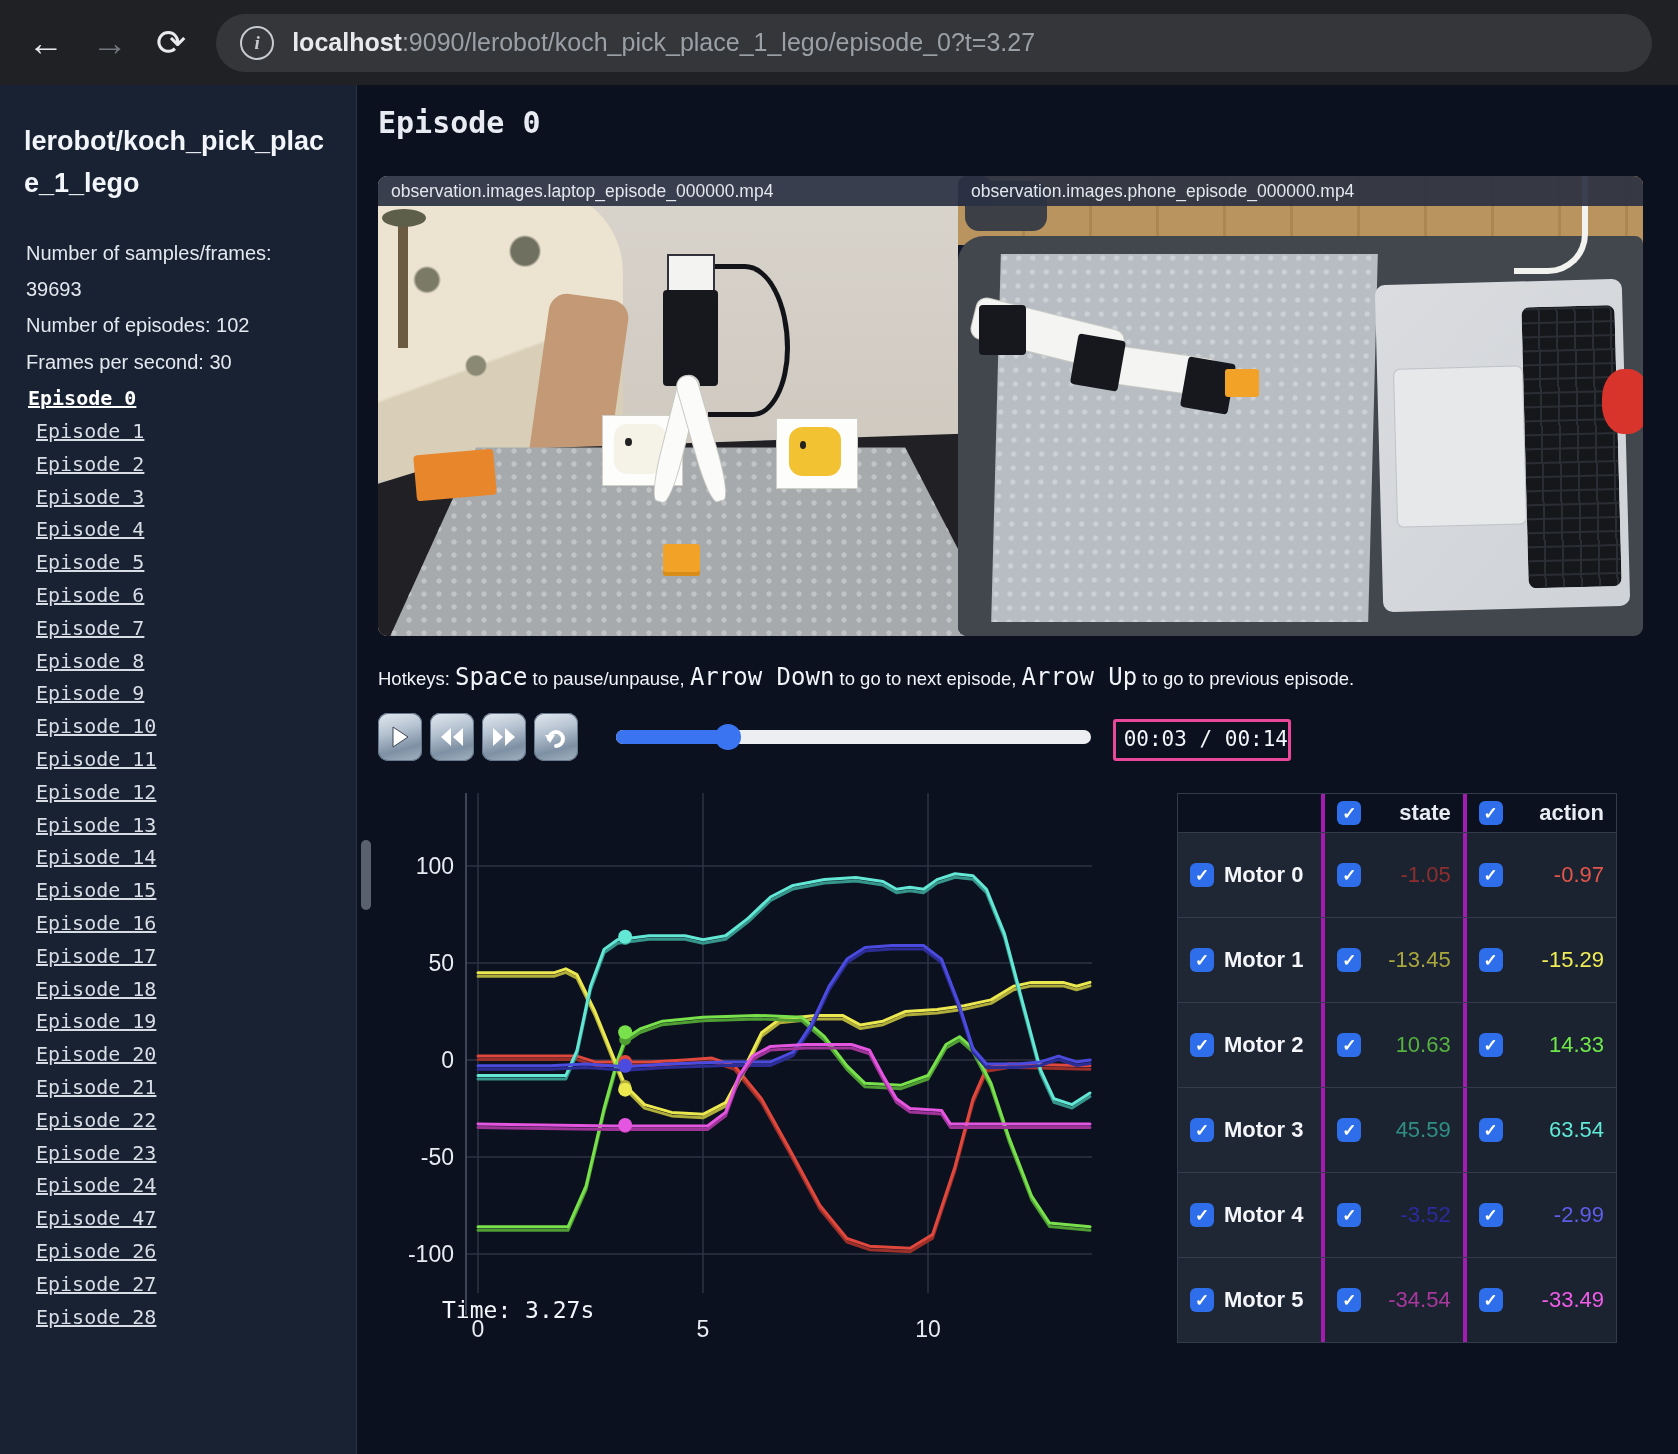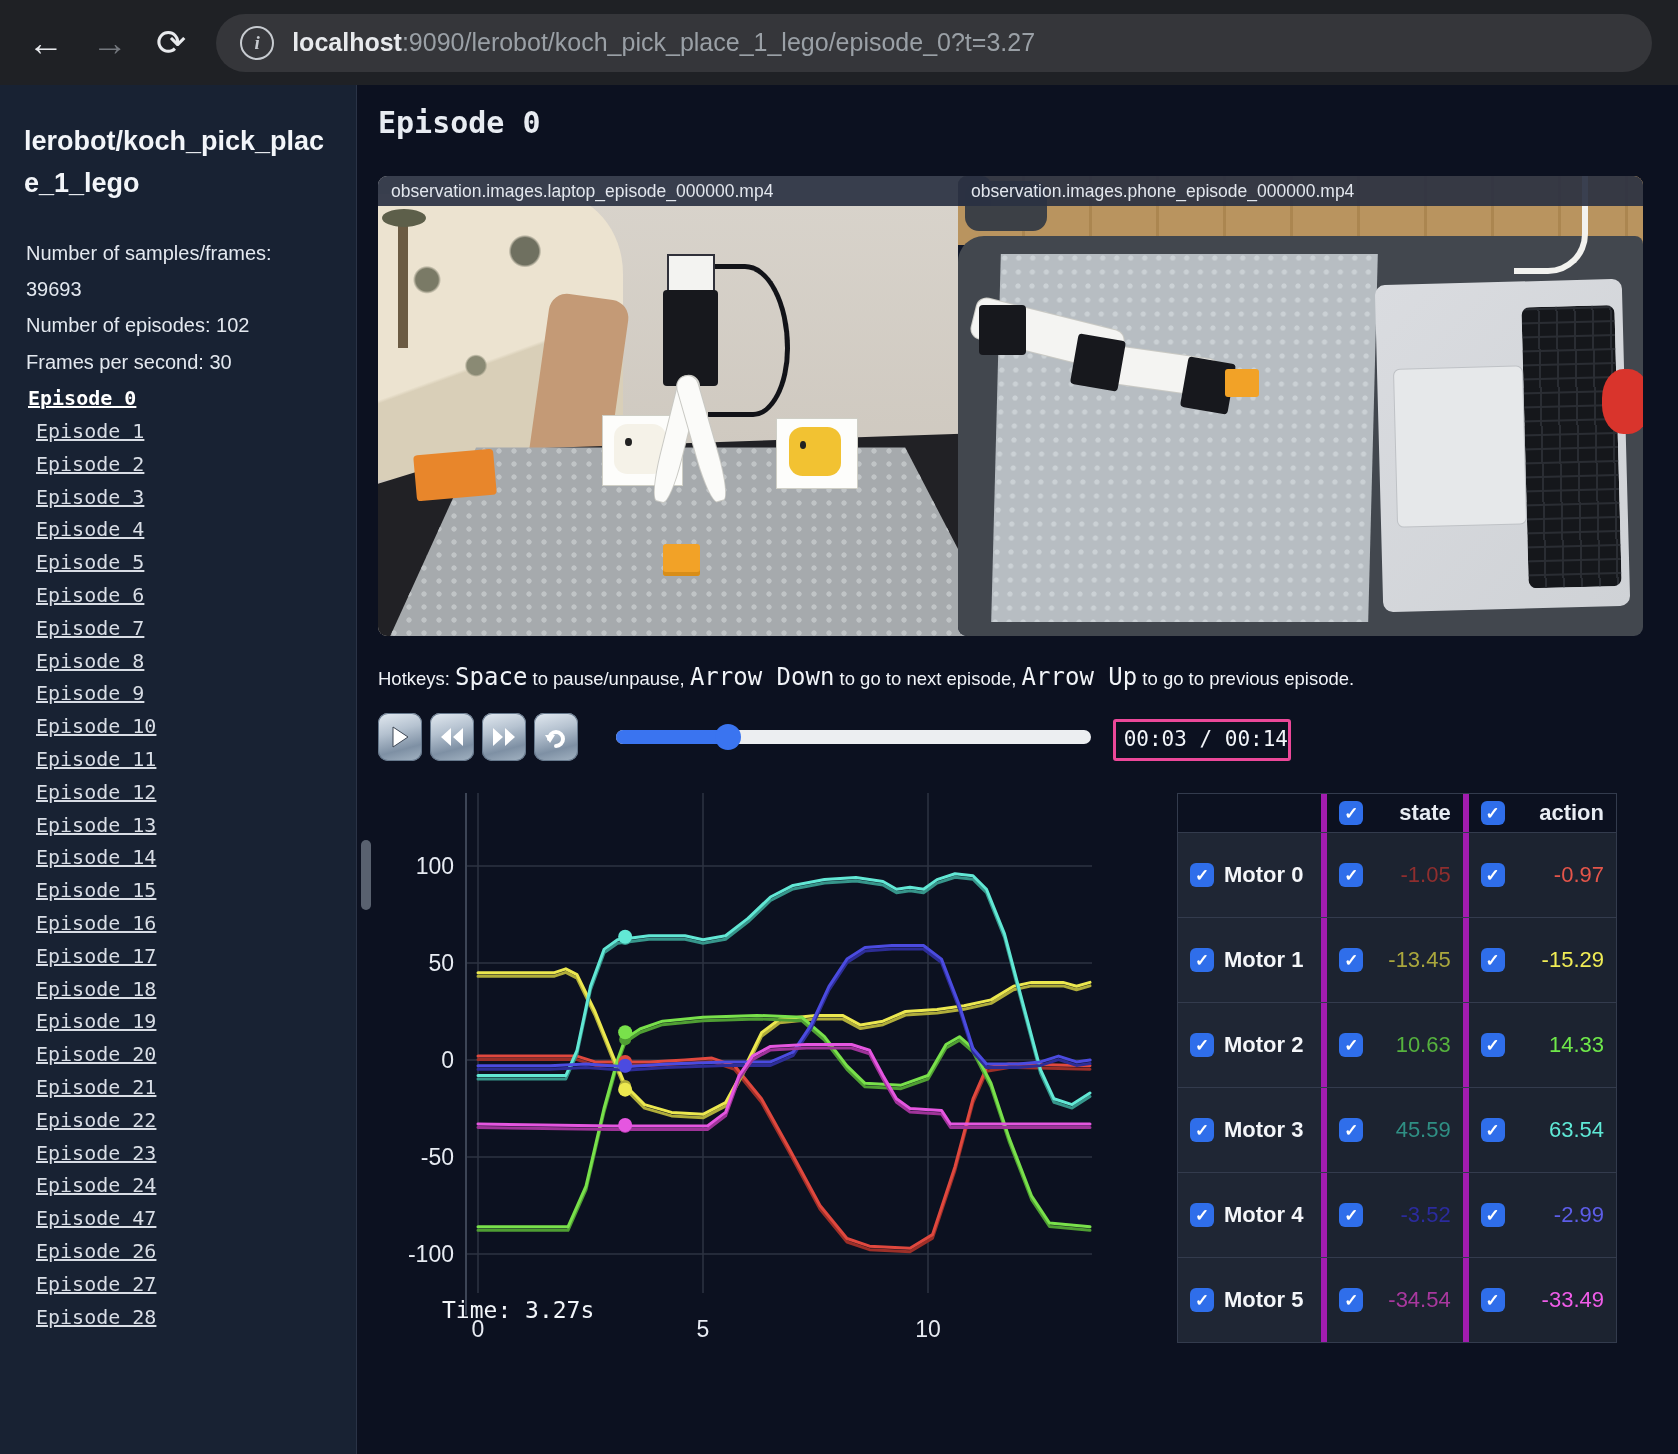--- a/index.html
+++ b/index.html
@@ -91,21 +91,21 @@
   .time-box{position:absolute;left:735px;top:6px;width:172px;height:36px;border:3px solid #ec4899;border-radius:3px;font-size:21px;line-height:34px;text-align:right;color:#f2f5f9;}
 
   
   .chart-wrap{position:absolute;left:21px;top:700px;width:725px;height:565px;}
   .time-label{position:absolute;left:85px;top:1212px;font-size:23px;color:#f2f5f9;}
 
   
   .mtable{position:absolute;left:820px;top:708px;width:440px;border:1px solid #333b4d;border-collapse:collapse;box-sizing:border-box;}
   .trow{display:flex;border-top:1px solid #333b4d;}
   .trow.header{border-top:none;height:38px;}
-  .tcell{box-sizing:border-box;border-left:6px solid #a21caf;display:flex;align-items:center;padding:0 12px;}
+  .tcell{box-sizing:border-box;border-left:4px solid #a21caf;display:flex;align-items:center;padding:0 12px;}
   .tcell:first-child{border-left:none;}
   .c0{width:144px;}
   .c1{width:142px;}
   .c2{width:154px;}
   .trow.header .tcell{background:transparent;font-weight:bold;font-size:22px;justify-content:flex-start;}
   .trow.body{height:84px;}
   .trow.body .tcell{background:#1f2634;}
   .trow.body .tcell.valcell{background:#1c2330;}
   .mlabel{font-size:22px;font-weight:bold;color:#f4f6f9;margin-left:10px;}
   .vnum{flex:1;text-align:right;font-size:22px;}

